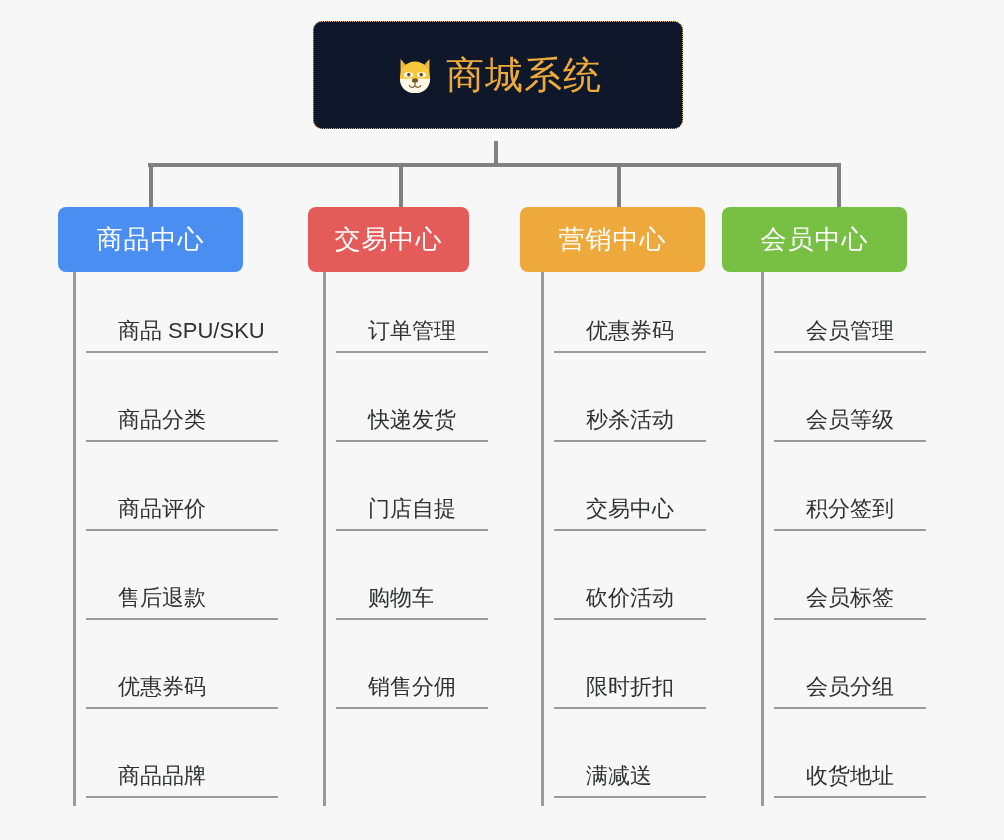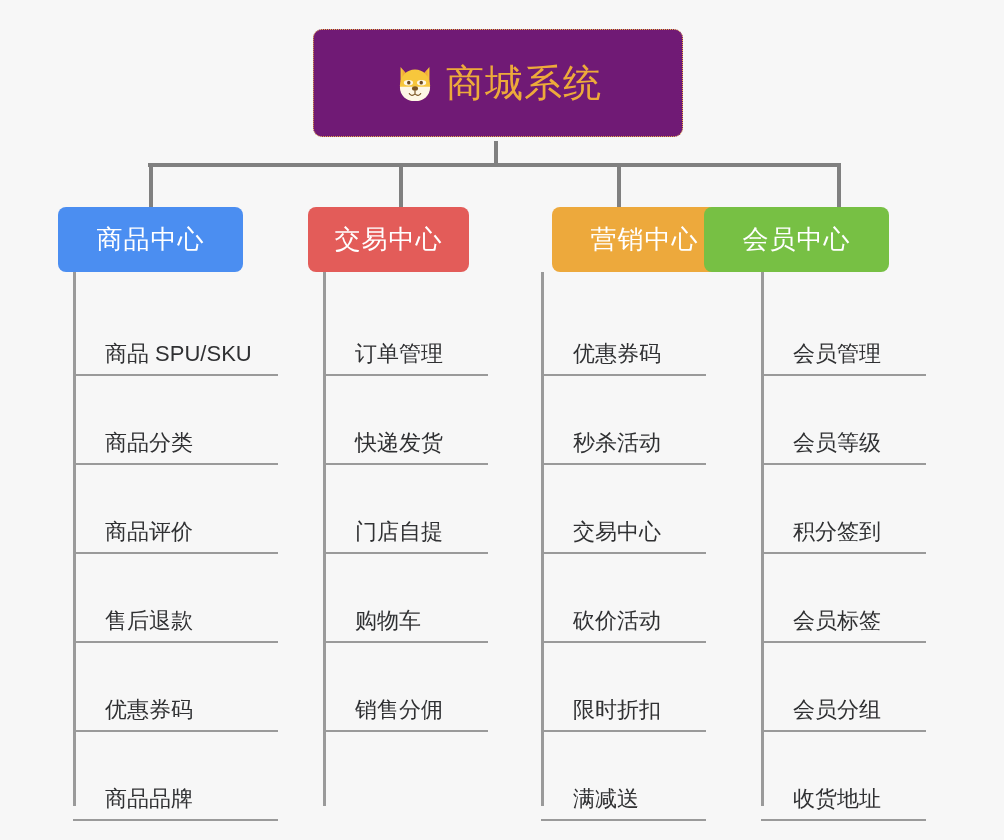--- a/index.html
+++ b/index.html
@@ -14,23 +14,23 @@
   #canvas {
     position: relative;
     width: 1004px;
     height: 840px;
     background: #f7f7f7;
   }
 
   
   .root-node {
     position: absolute;
-    left: 313px; top: 29px;
+    left: 313px; top: 21px;
     width: 370px; height: 108px;
-    background: #701a75;
+    background: #0f172a;
     border: 1px dotted #f0b44a;
     border-radius: 9px;
     display: flex;
     align-items: center;
     justify-content: center;
     gap: 10px;
   }
   .root-emoji {
     width: 42px; height: 42px;
     position: relative;
@@ -71,21 +71,22 @@
 
   
   .col-stem {
     position: absolute;
     top: 272px;
     width: 3px;
     background: #9a9a9a;
   }
   .sub-list {
     position: absolute;
-    top: 287px;
+    top: 264px;
+    padding-left: 13px;
   }
   .sub-item {
     position: relative;
     height: 89px;
     display: flex;
     align-items: flex-end;
     border-bottom: 2px solid #9a9a9a;
     padding-bottom: 5px;
     padding-left: 32px;
   }
@@ -172,21 +173,21 @@
         <div class="sub-item">
           <span class="sub-label">门店自提</span>
         </div>
         <div class="sub-item">
           <span class="sub-label">购物车</span>
         </div>
         <div class="sub-item">
           <span class="sub-label">销售分佣</span>
         </div>
       </div>
-      <div class="cat-box" style="left: 552px; width: 185px; background: rgb(237, 169, 60);">
+      <div class="cat-box" style="left: 520px; width: 185px; background: rgb(237, 169, 60);">
         <span>营销中心</span>
       </div>
       <div class="col-stem" style="left: 541px; height: 534px;"></div>
       <div class="sub-list" style="left: 541px; width: 165px;">
         <div class="sub-item">
           <span class="sub-label">优惠券码</span>
         </div>
         <div class="sub-item">
           <span class="sub-label">秒杀活动</span>
         </div>
@@ -196,21 +197,21 @@
         <div class="sub-item">
           <span class="sub-label">砍价活动</span>
         </div>
         <div class="sub-item">
           <span class="sub-label">限时折扣</span>
         </div>
         <div class="sub-item">
           <span class="sub-label">满减送</span>
         </div>
       </div>
-      <div class="cat-box" style="left: 704px; width: 185px; background: rgb(119, 192, 68);">
+      <div class="cat-box" style="left: 722px; width: 185px; background: rgb(119, 192, 68);">
         <span>会员中心</span>
       </div>
       <div class="col-stem" style="left: 761px; height: 534px;"></div>
       <div class="sub-list" style="left: 761px; width: 165px;">
         <div class="sub-item">
           <span class="sub-label">会员管理</span>
         </div>
         <div class="sub-item">
           <span class="sub-label">会员等级</span>
         </div>

